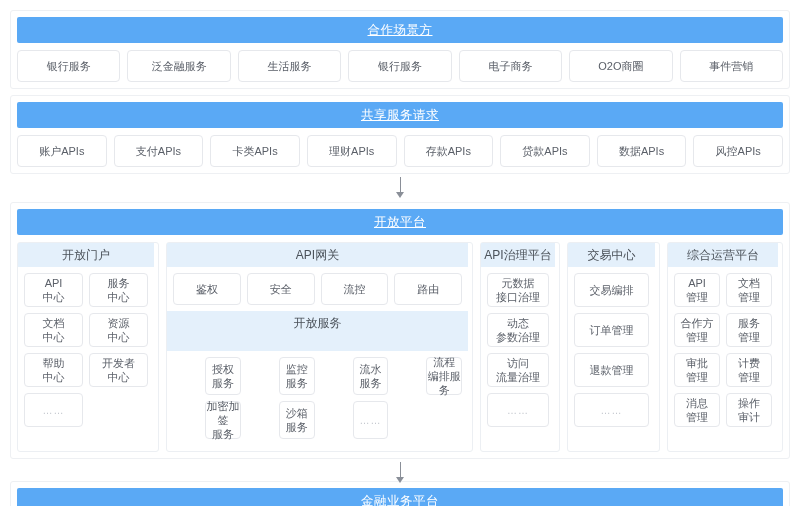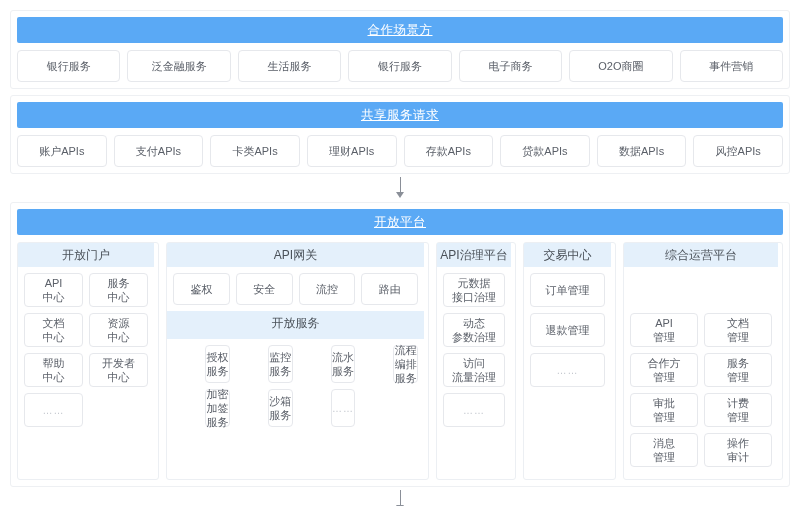--- a/index.html
+++ b/index.html
@@ -100,32 +100,32 @@
 
   .t-h34 { height: 34px; }
   .t-h28 { height: 32px; }
   .t-h38 { height: 38px; margin-left: 32px; }
 
   
   .p-portal  { width: 142px; }
   .p-gateway { flex: 1; }
   .p-govern  { width: 80px; }
   .p-trade   { width: 93px; }
-  .p-ops     { width: 160px; gap: 40px; }
+  .p-ops     { width: 116px; }
 
   
   .p-gateway > .panel-body { gap: 0; padding: 0; }
   .sub-block { padding: 6px; }
   .sub-title {
     background: #e4f0fb;
     color: #4a5159;
     font-size: 12px;
     text-align: center;
     line-height: 24px;
-    height: 28px;
+    height: 40px;
   }
 
   
   .arrow {
     height: 22px;
     display: flex;
     align-items: center;
     justify-content: center;
   }
   .arrow .shaft {
@@ -253,20 +253,21 @@
 流量治理</div>
             <div class="tile t-h34 dots">……</div>
           </div>
         </div>
       </div>
 
       <div class="panel p-trade">
         <div class="panel-title">交易中心</div>
         <div class="panel-body">
           <div class="col1">
+            <div class="tile t-h34">交易编排</div>
             <div class="tile t-h34">订单管理</div>
             <div class="tile t-h34">退款管理</div>
             <div class="tile t-h34 dots">……</div>
           </div>
         </div>
       </div>
 
       <div class="panel p-ops">
         <div class="panel-title">综合运营平台</div>
         <div class="panel-body">

